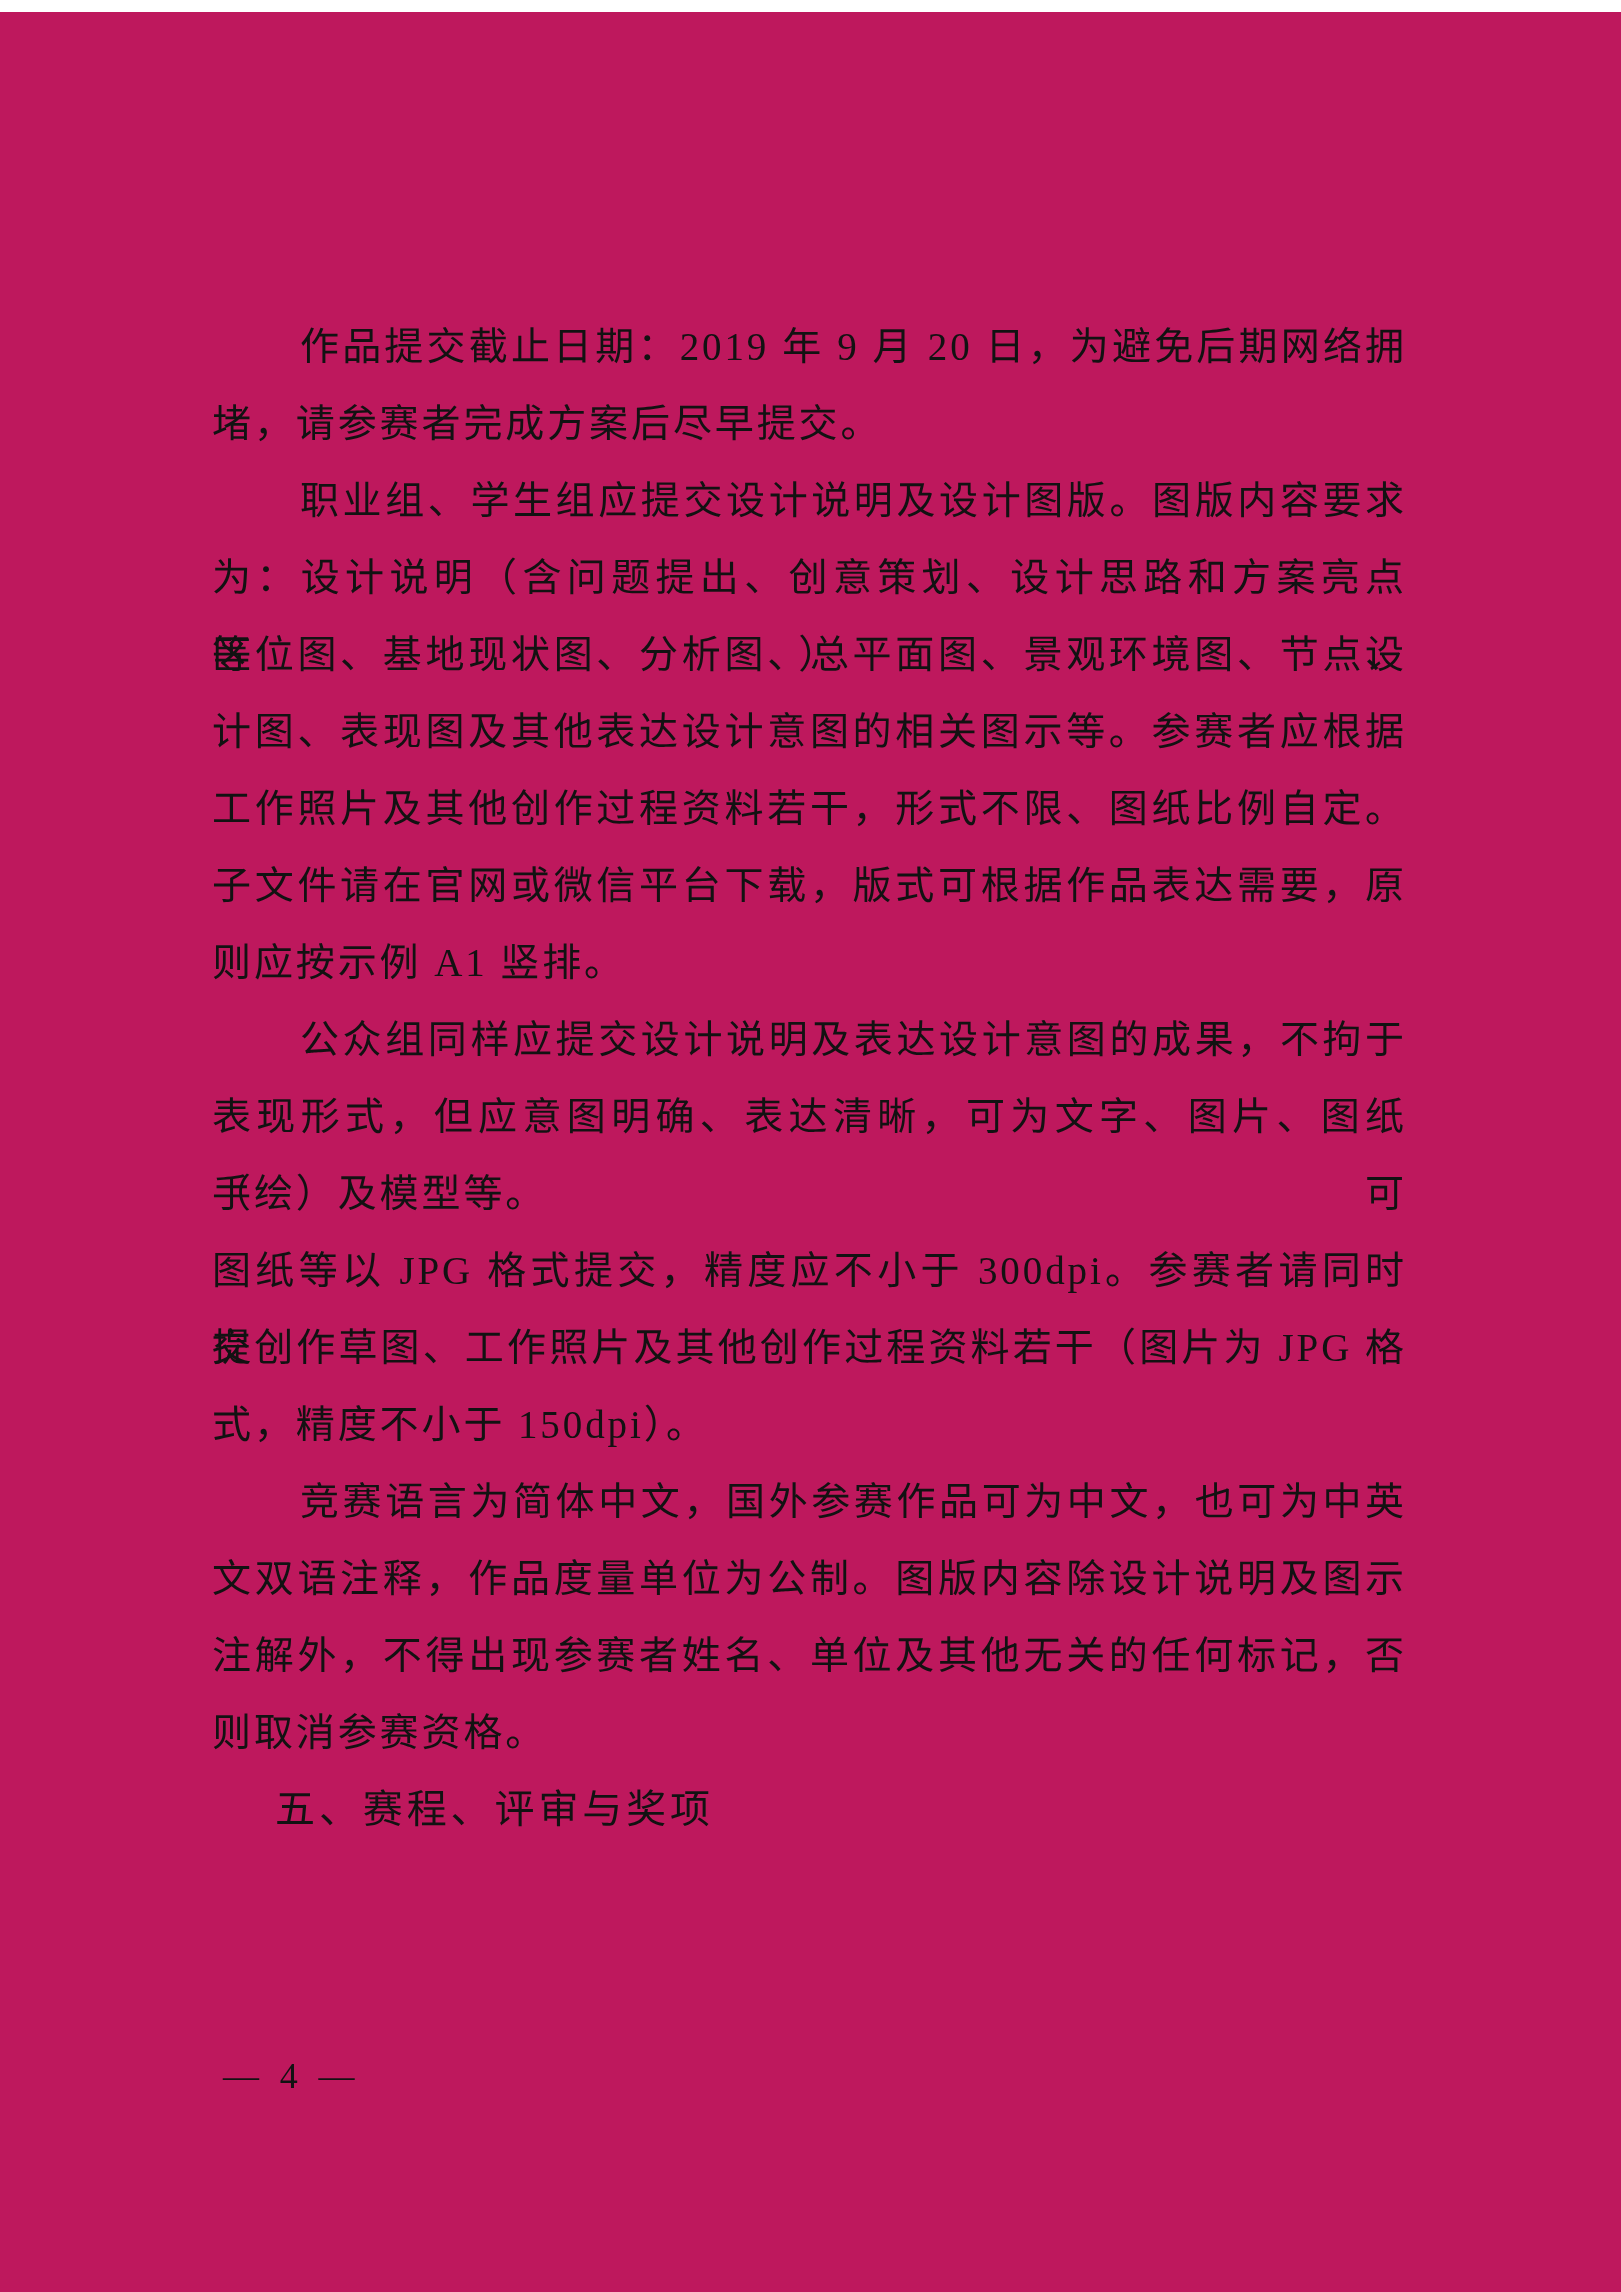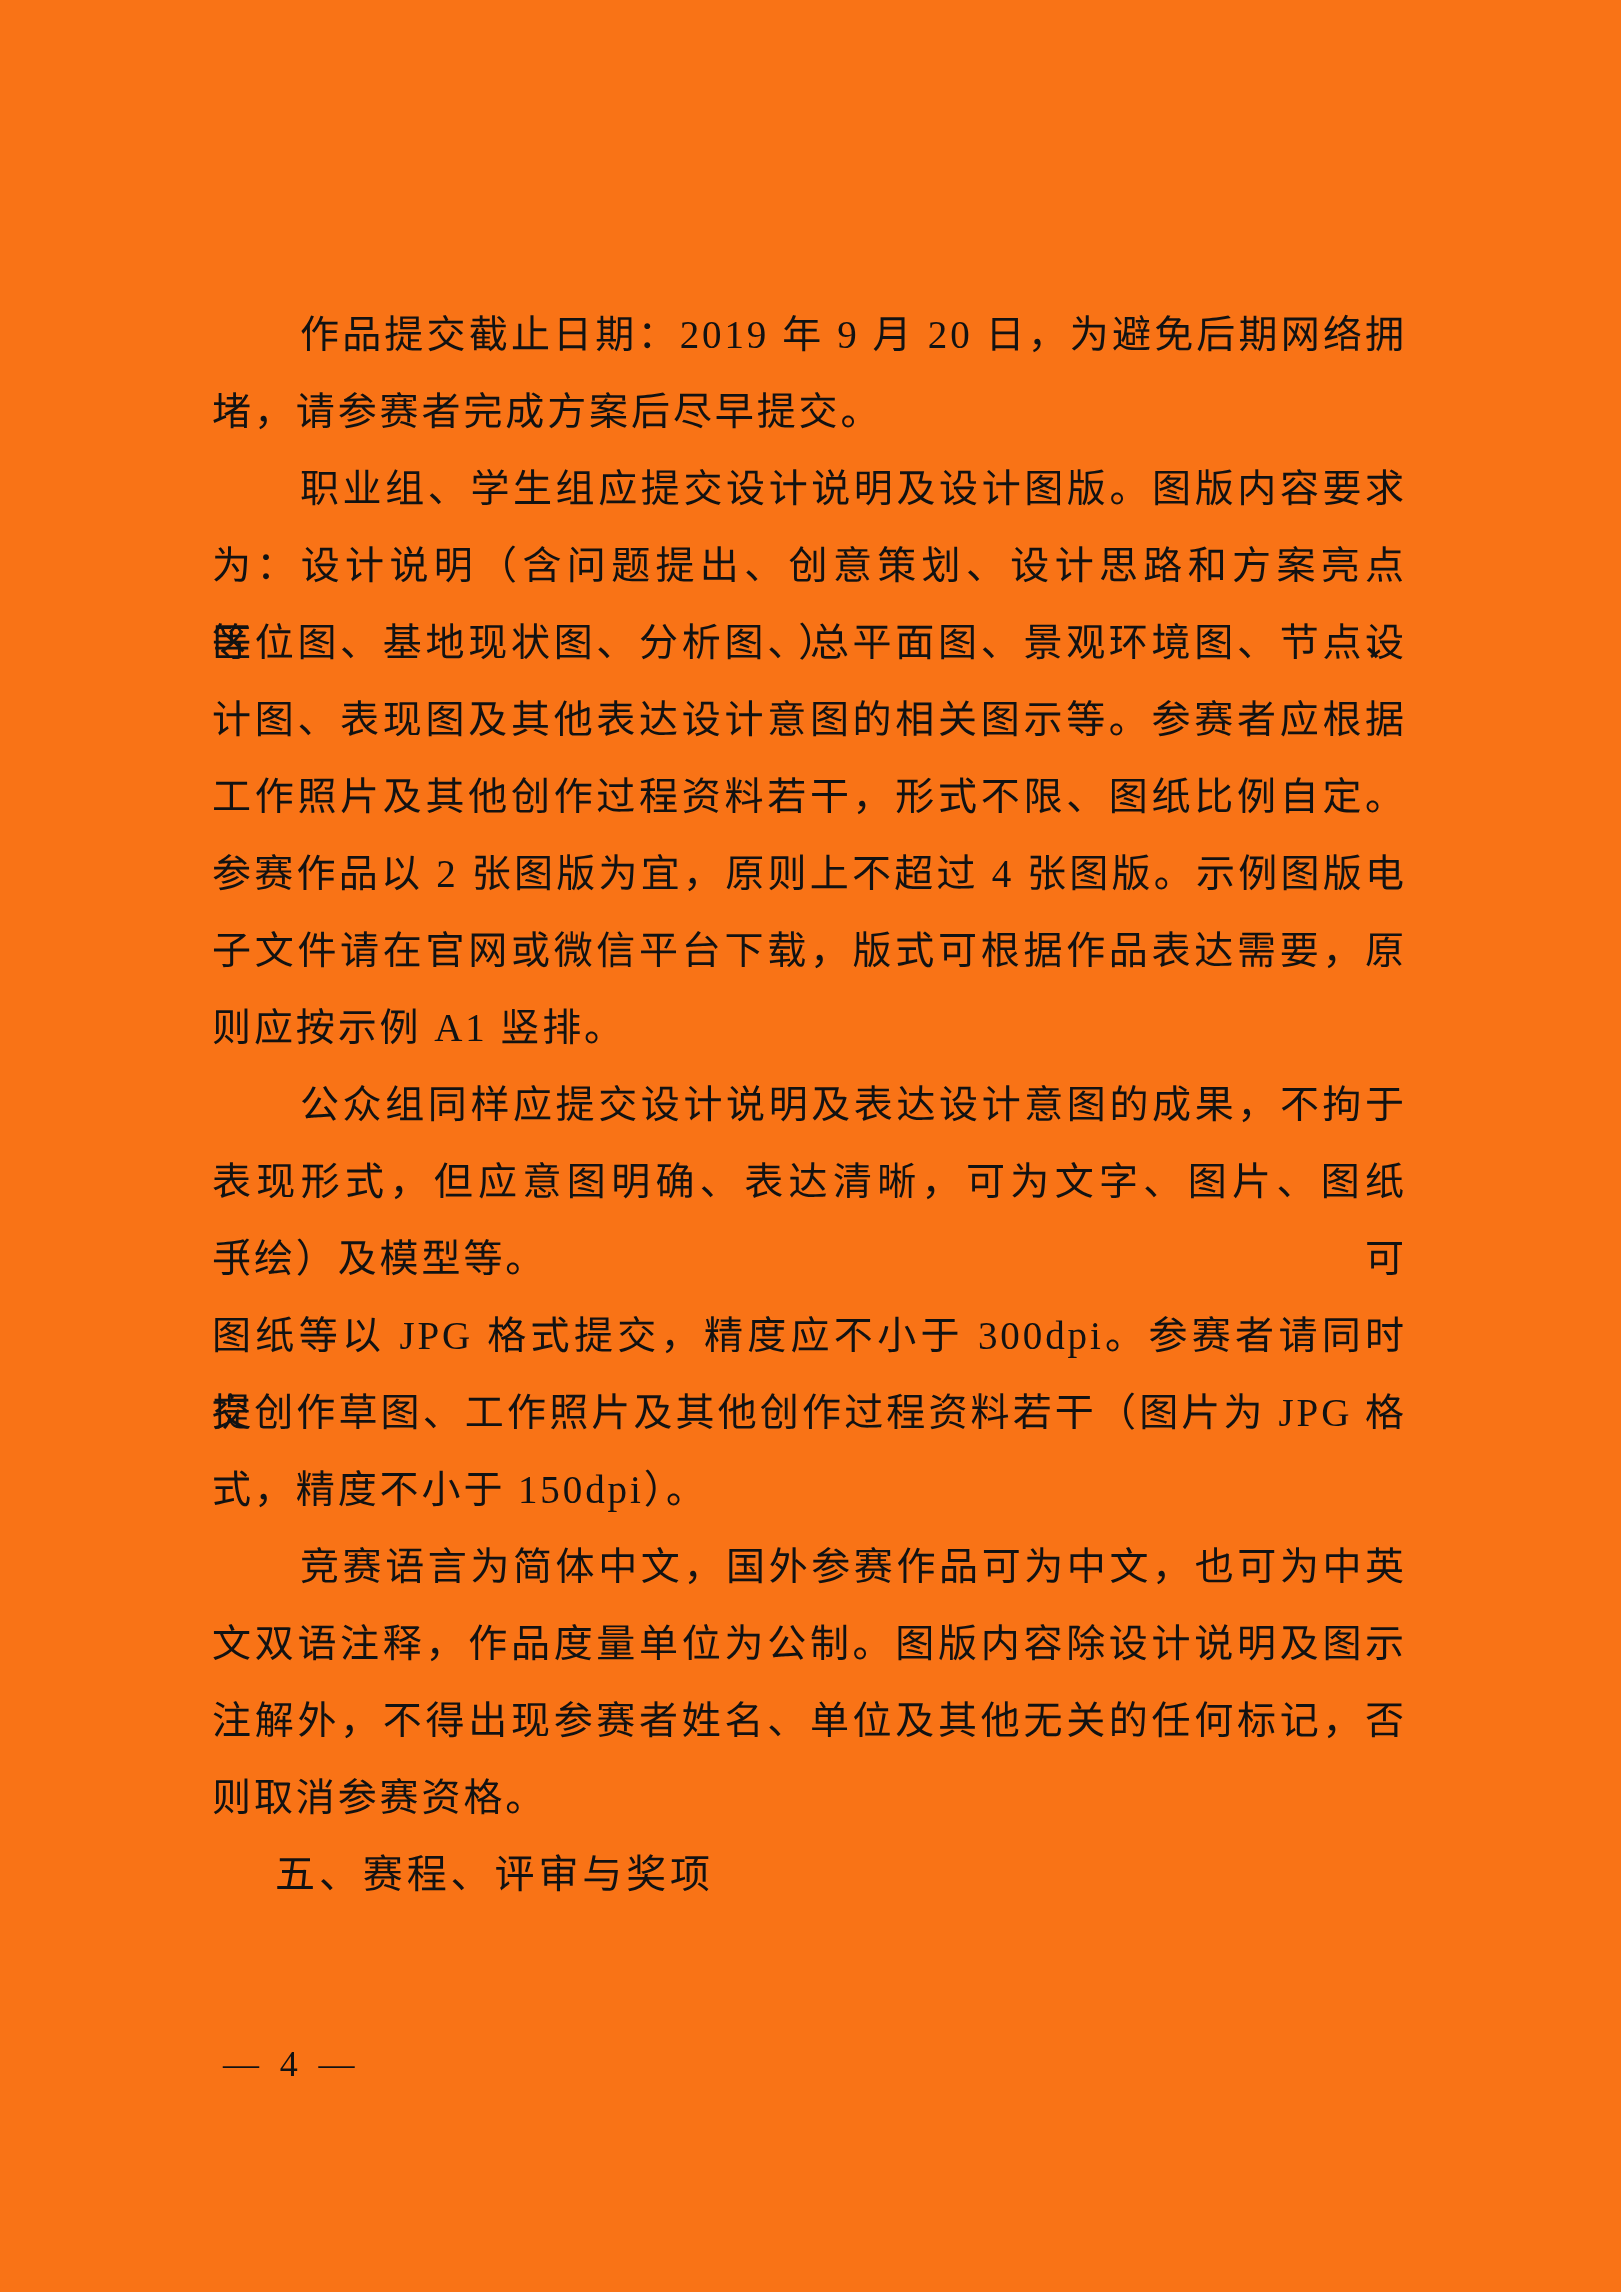--- a/index.html
+++ b/index.html
@@ -10,22 +10,23 @@
   body {
     width: 1621px;
     height: 2293px;
     position: relative;
     font-family: "Liberation Serif", "DejaVu Serif", serif;
     color: #121212;
   }
   .page {
     position: absolute;
     inset: 0;
-    background: #f97316;
+    background: #be185d;
     overflow: hidden;
+    margin-top: 12px;
   }
   .body-text {
     position: absolute;
     left: 212px;
     top: 296px;
     width: 1195px;
   }
   .line {
     height: 77px;
     line-height: 77px;
@@ -67,21 +68,20 @@
 
 <div class="page">
   <div class="body-text">
     <div class="line indent">作品提交截止日期：2019 年 9 月 20 日，为避免后期网络拥</div>
     <div class="line end">堵，请参赛者完成方案后尽早提交。</div>
     <div class="line indent">职业组、学生组应提交设计说明及设计图版。图版内容要求</div>
     <div class="line">为：设计说明（含问题提出、创意策划、设计思路和方案亮点等）、</div>
     <div class="line">区位图、基地现状图、分析图、总平面图、景观环境图、节点设</div>
     <div class="line">计图、表现图及其他表达设计意图的相关图示等。参赛者应根据</div>
     <div class="line">工作照片及其他创作过程资料若干，形式不限、图纸比例自定。</div>
-    <div class="line">参赛作品以 2 张图版为宜，原则上不超过 4 张图版。示例图版电</div>
     <div class="line">子文件请在官网或微信平台下载，版式可根据作品表达需要，原</div>
     <div class="line end">则应按示例 A1 竖排。</div>
     <div class="line indent">公众组同样应提交设计说明及表达设计意图的成果，不拘于</div>
     <div class="line">表现形式，但应意图明确、表达清晰，可为文字、图片、图纸（可</div>
     <div class="line end">手绘）及模型等。</div>
     <div class="line">图纸等以 JPG 格式提交，精度应不小于 300dpi。参赛者请同时提</div>
     <div class="line">交创作草图、工作照片及其他创作过程资料若干（图片为 JPG 格</div>
     <div class="line end">式，精度不小于 150dpi）。</div>
     <div class="line indent">竞赛语言为简体中文，国外参赛作品可为中文，也可为中英</div>
     <div class="line">文双语注释，作品度量单位为公制。图版内容除设计说明及图示</div>

